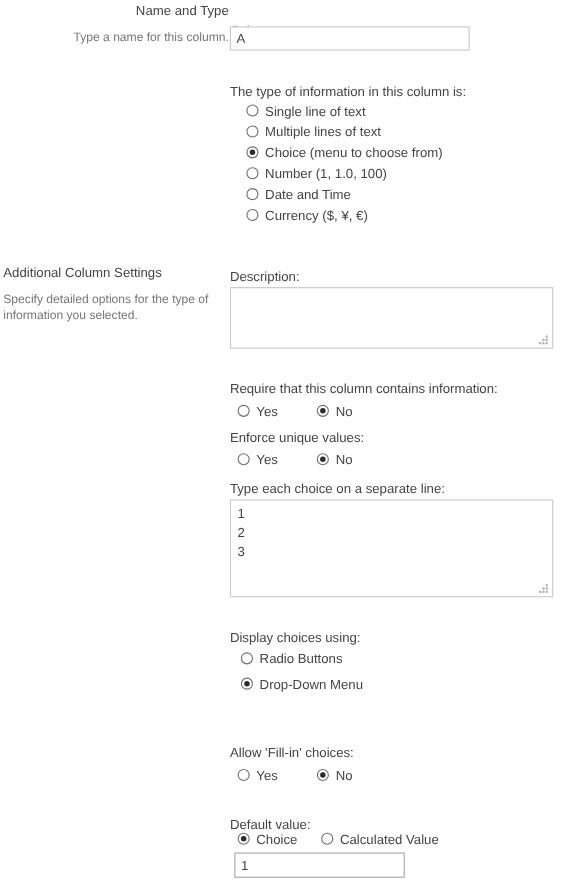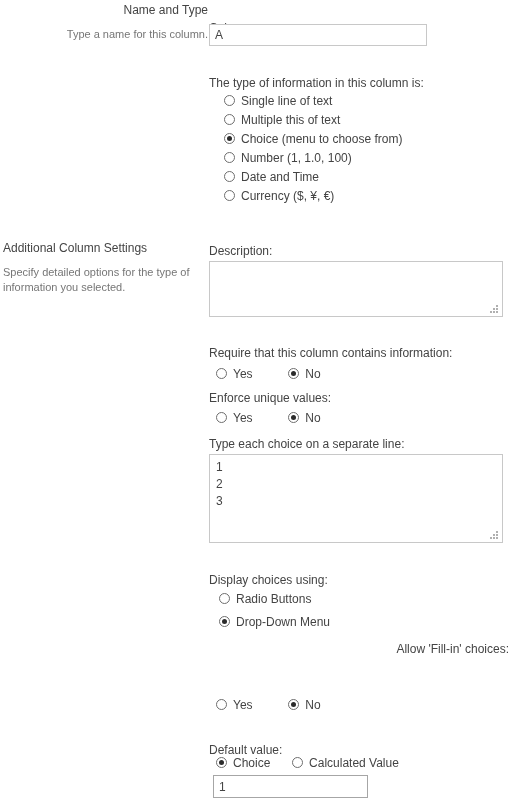--- a/index.html
+++ b/index.html
@@ -152,21 +152,21 @@
 
 <div class="right-col" style="top:75px;">
   <div class="field-label">The type of information in this column is:</div>
 </div>
 
 <div style="position:absolute;left:224px;top:94px;">
   <div class="radio-row">
     <span class="rad"></span><span class="rad-label">Single line of text</span>
   </div>
   <div class="radio-row">
-    <span class="rad"></span><span class="rad-label">Multiple this of text</span>
+    <span class="rad"></span><span class="rad-label">Multiple lines of text</span>
   </div>
   <div class="radio-row">
     <span class="rad on"></span><span class="rad-label">Choice (menu to choose from)</span>
   </div>
   <div class="radio-row">
     <span class="rad"></span><span class="rad-label">Number (1, 1.0, 100)</span>
   </div>
   <div class="radio-row">
     <span class="rad"></span><span class="rad-label">Date and Time</span>
   </div>
@@ -230,21 +230,21 @@
 </div>
 <div style="position:absolute;left:219px;top:592px;">
   <div class="radio-row" style="height:23px;">
     <span class="rad"></span><span class="rad-label">Radio Buttons</span>
   </div>
   <div class="radio-row" style="height:23px;">
     <span class="rad on"></span><span class="rad-label">Drop-Down Menu</span>
   </div>
 </div>
 
-<div class="right-col" style="top:641px;text-align:right;">
+<div class="right-col" style="top:676px;">
   <div class="field-label">Allow 'Fill-in' choices:</div>
 </div>
 <div style="position:absolute;left:216px;top:698px;">
   <span class="radio-row inline"><span class="rad"></span><span class="rad-label">Yes</span></span>
   <span style="display:inline-block;width:29px;"></span>
   <span class="radio-row inline"><span class="rad on"></span><span class="rad-label">No</span></span>
 </div>
 
 <div class="right-col" style="top:742px;">
   <div class="field-label">Default value:</div>

